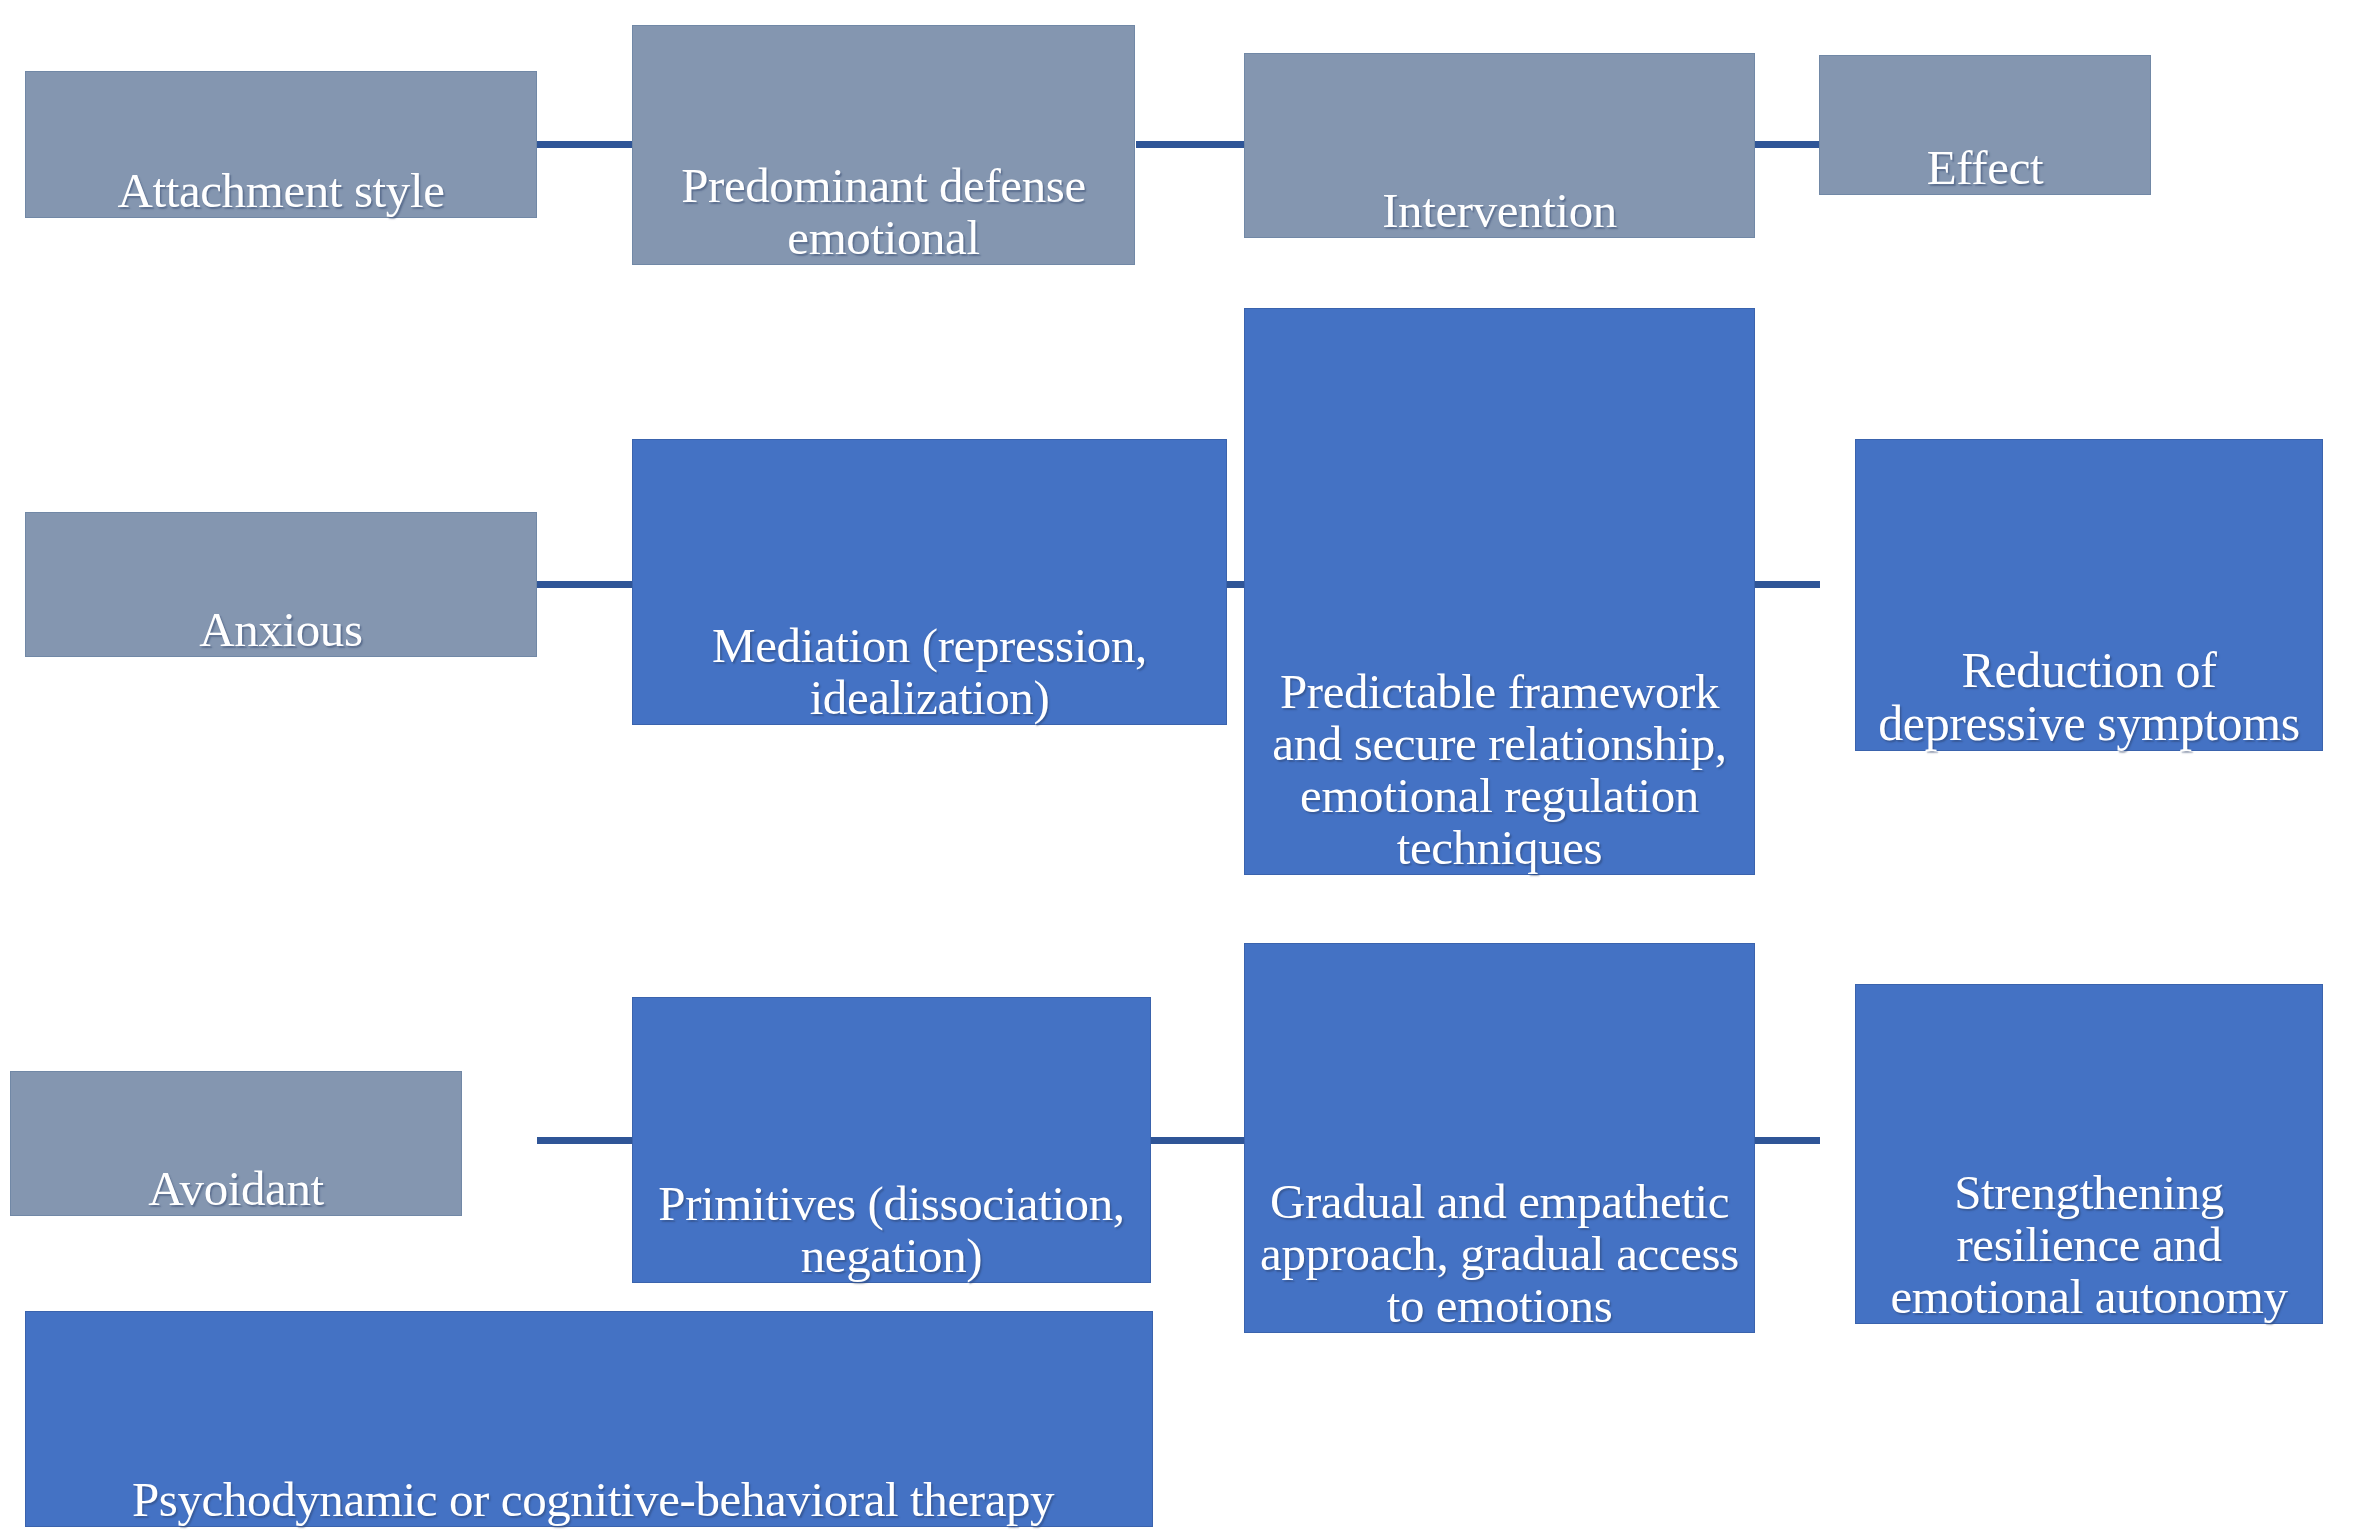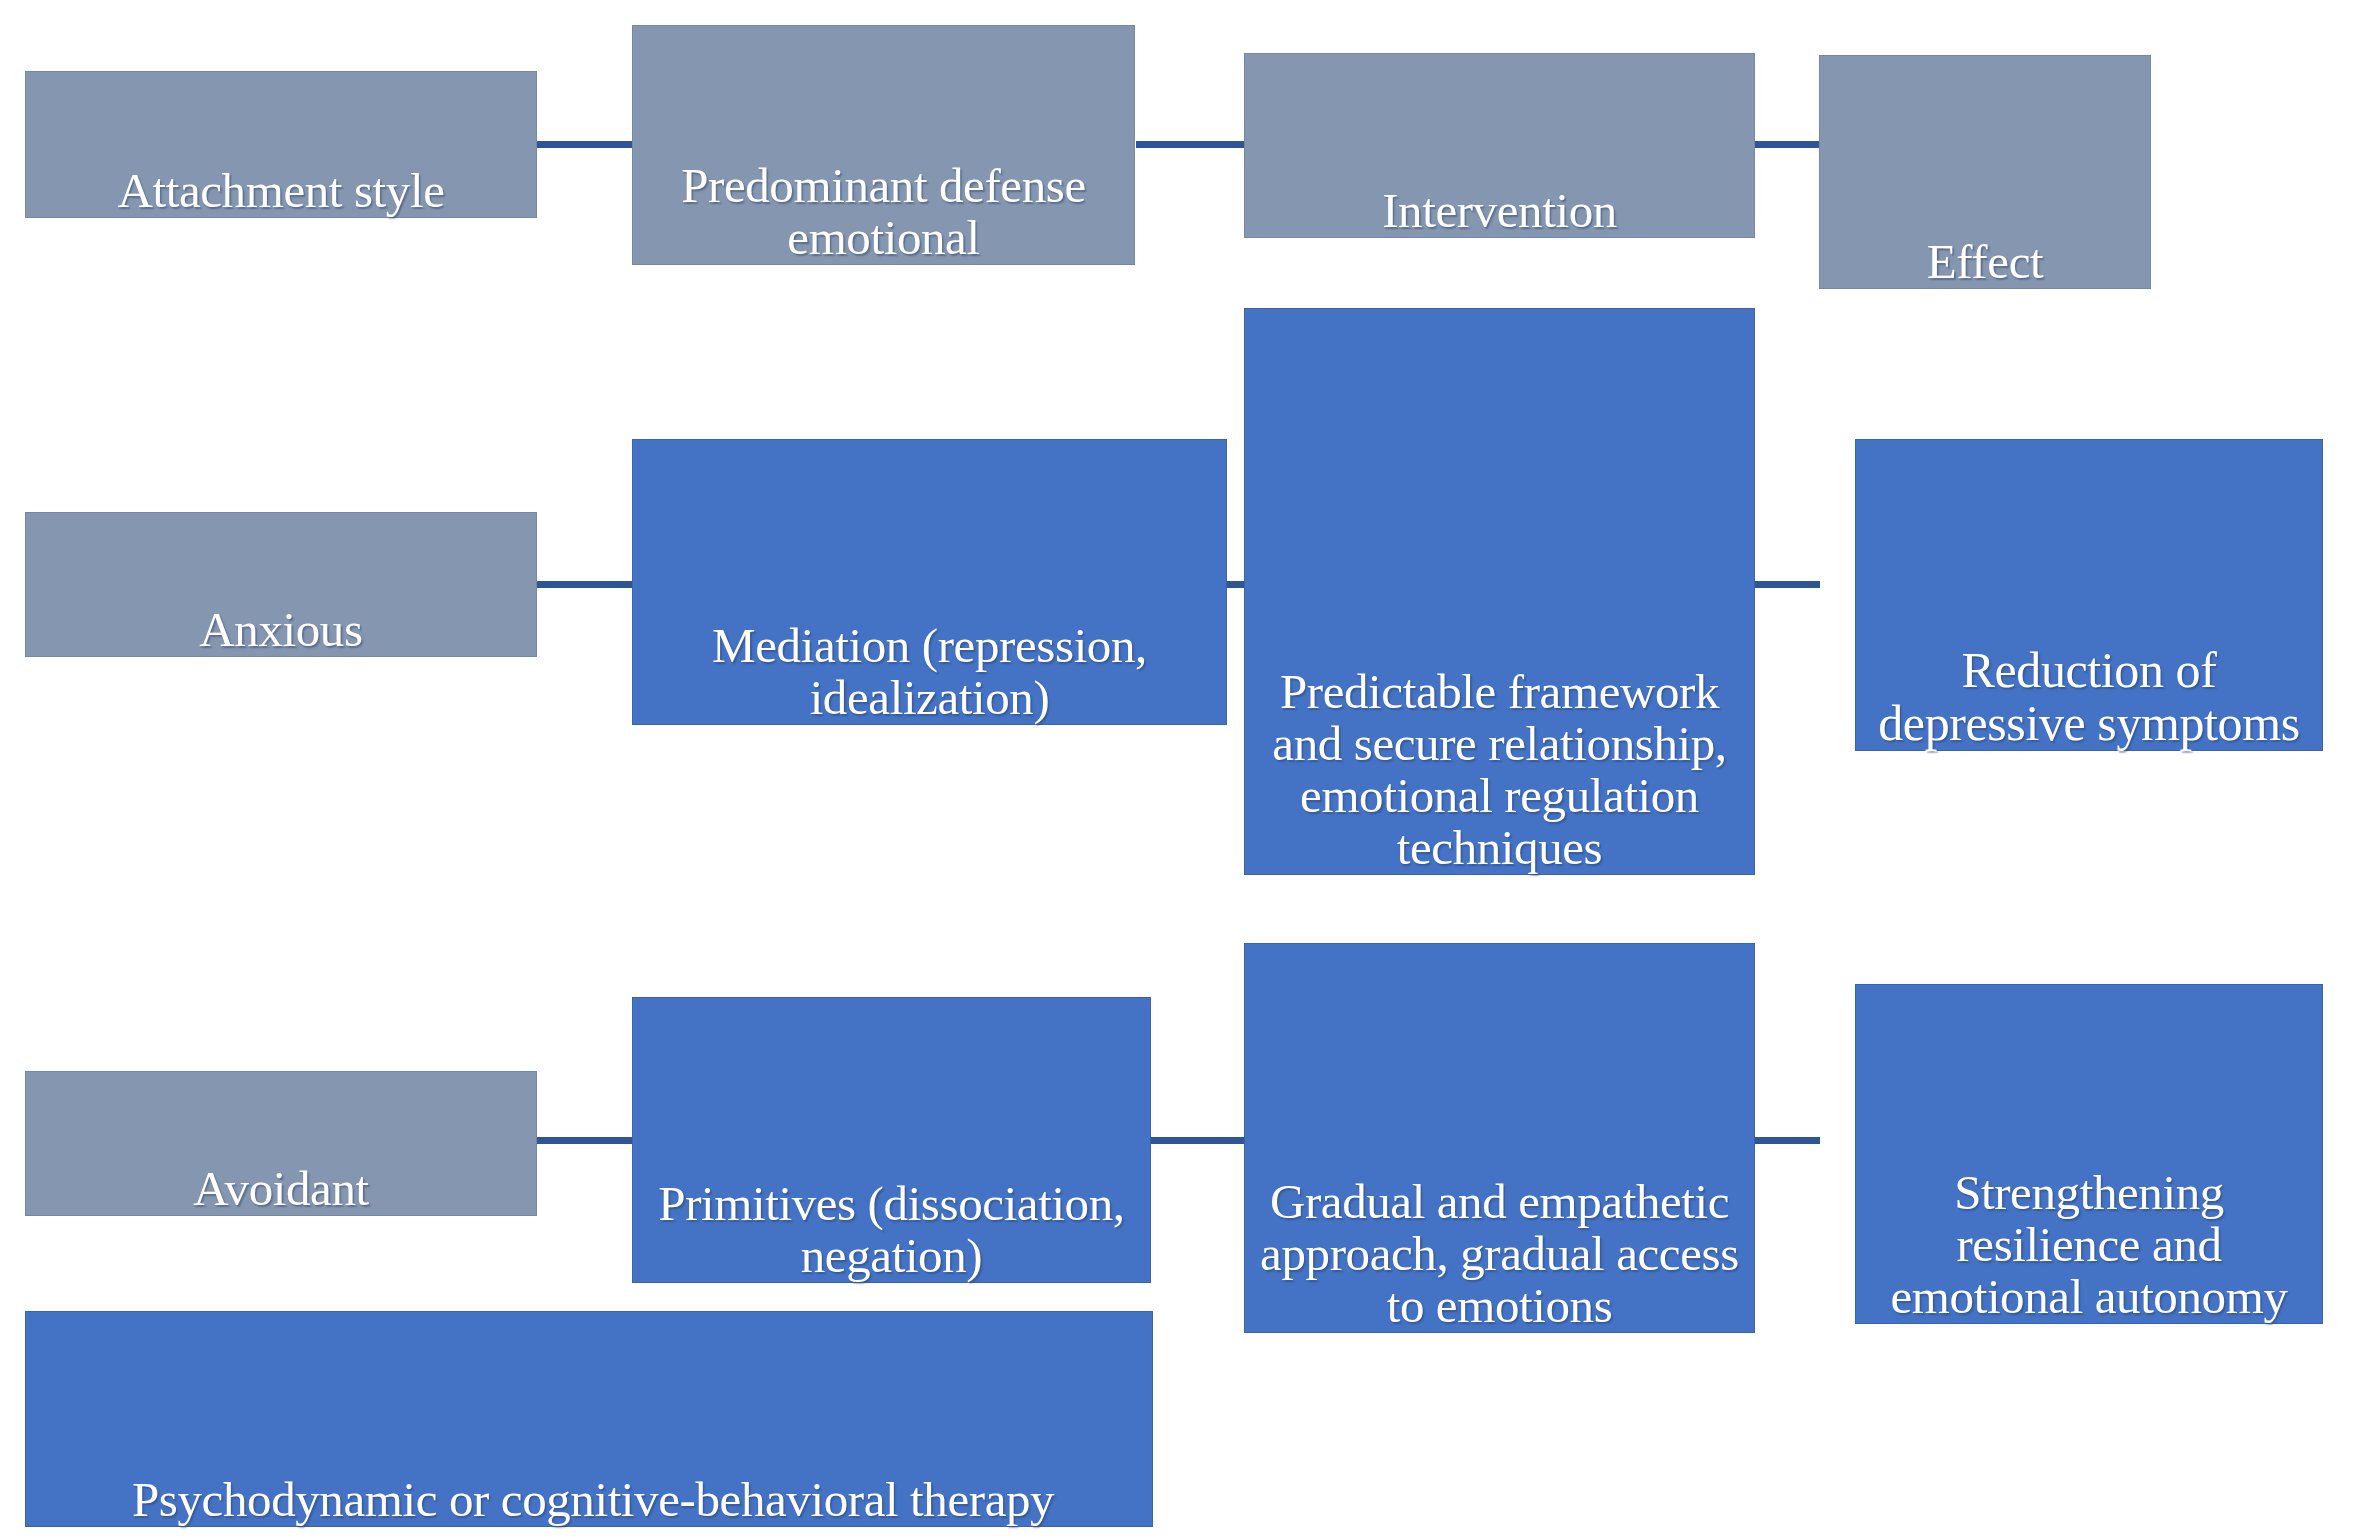--- a/index.html
+++ b/index.html
@@ -69,41 +69,41 @@
   </div>
 
   <div class="node header" style="left:632px; top:25px; width:503px; height:240px; font-size:49px;">
     <span class="txt">Predominant defense emotional</span>
   </div>
 
   <div class="node header" style="left:1244px; top:53px; width:511px; height:185px; font-size:49px;">
     <span class="txt">Intervention</span>
   </div>
 
-  <div class="node header" style="left:1819px; top:55px; width:332px; height:234px; font-size:49px;">
+  <div class="node header" style="left:1819px; top:55px; width:332px; height:140px; font-size:49px;">
     <span class="txt">Effect</span>
   </div>
 
   <div class="node header" style="left:25px; top:512px; width:512px; height:145px; font-size:49px;">
     <span class="txt">Anxious</span>
   </div>
 
   <div class="node accent" style="left:632px; top:439px; width:595px; height:286px; font-size:49px;">
     <span class="txt">Mediation (repression, idealization)</span>
   </div>
 
   <div class="node accent" style="left:1244px; top:308px; width:511px; height:567px; font-size:49px;">
     <span class="txt">Predictable framework and secure relationship, emotional regulation techniques</span>
   </div>
 
   <div class="node accent" style="left:1855px; top:439px; width:468px; height:312px; font-size:50px;">
     <span class="txt">Reduction of depressive symptoms</span>
   </div>
 
-  <div class="node header" style="left:25px; top:1071px; width:512px; height:145px; font-size:49px;">
+  <div class="node header" style="left:10px; top:1071px; width:452px; height:145px; font-size:49px;">
     <span class="txt">Avoidant</span>
   </div>
 
   <div class="node accent" style="left:632px; top:997px; width:519px; height:286px; font-size:49px;">
     <span class="txt">Primitives (dissociation, negation)</span>
   </div>
 
   <div class="node accent" style="left:1244px; top:943px; width:511px; height:390px; font-size:49px;">
     <span class="txt">Gradual and empathetic approach, gradual access to emotions</span>
   </div>

